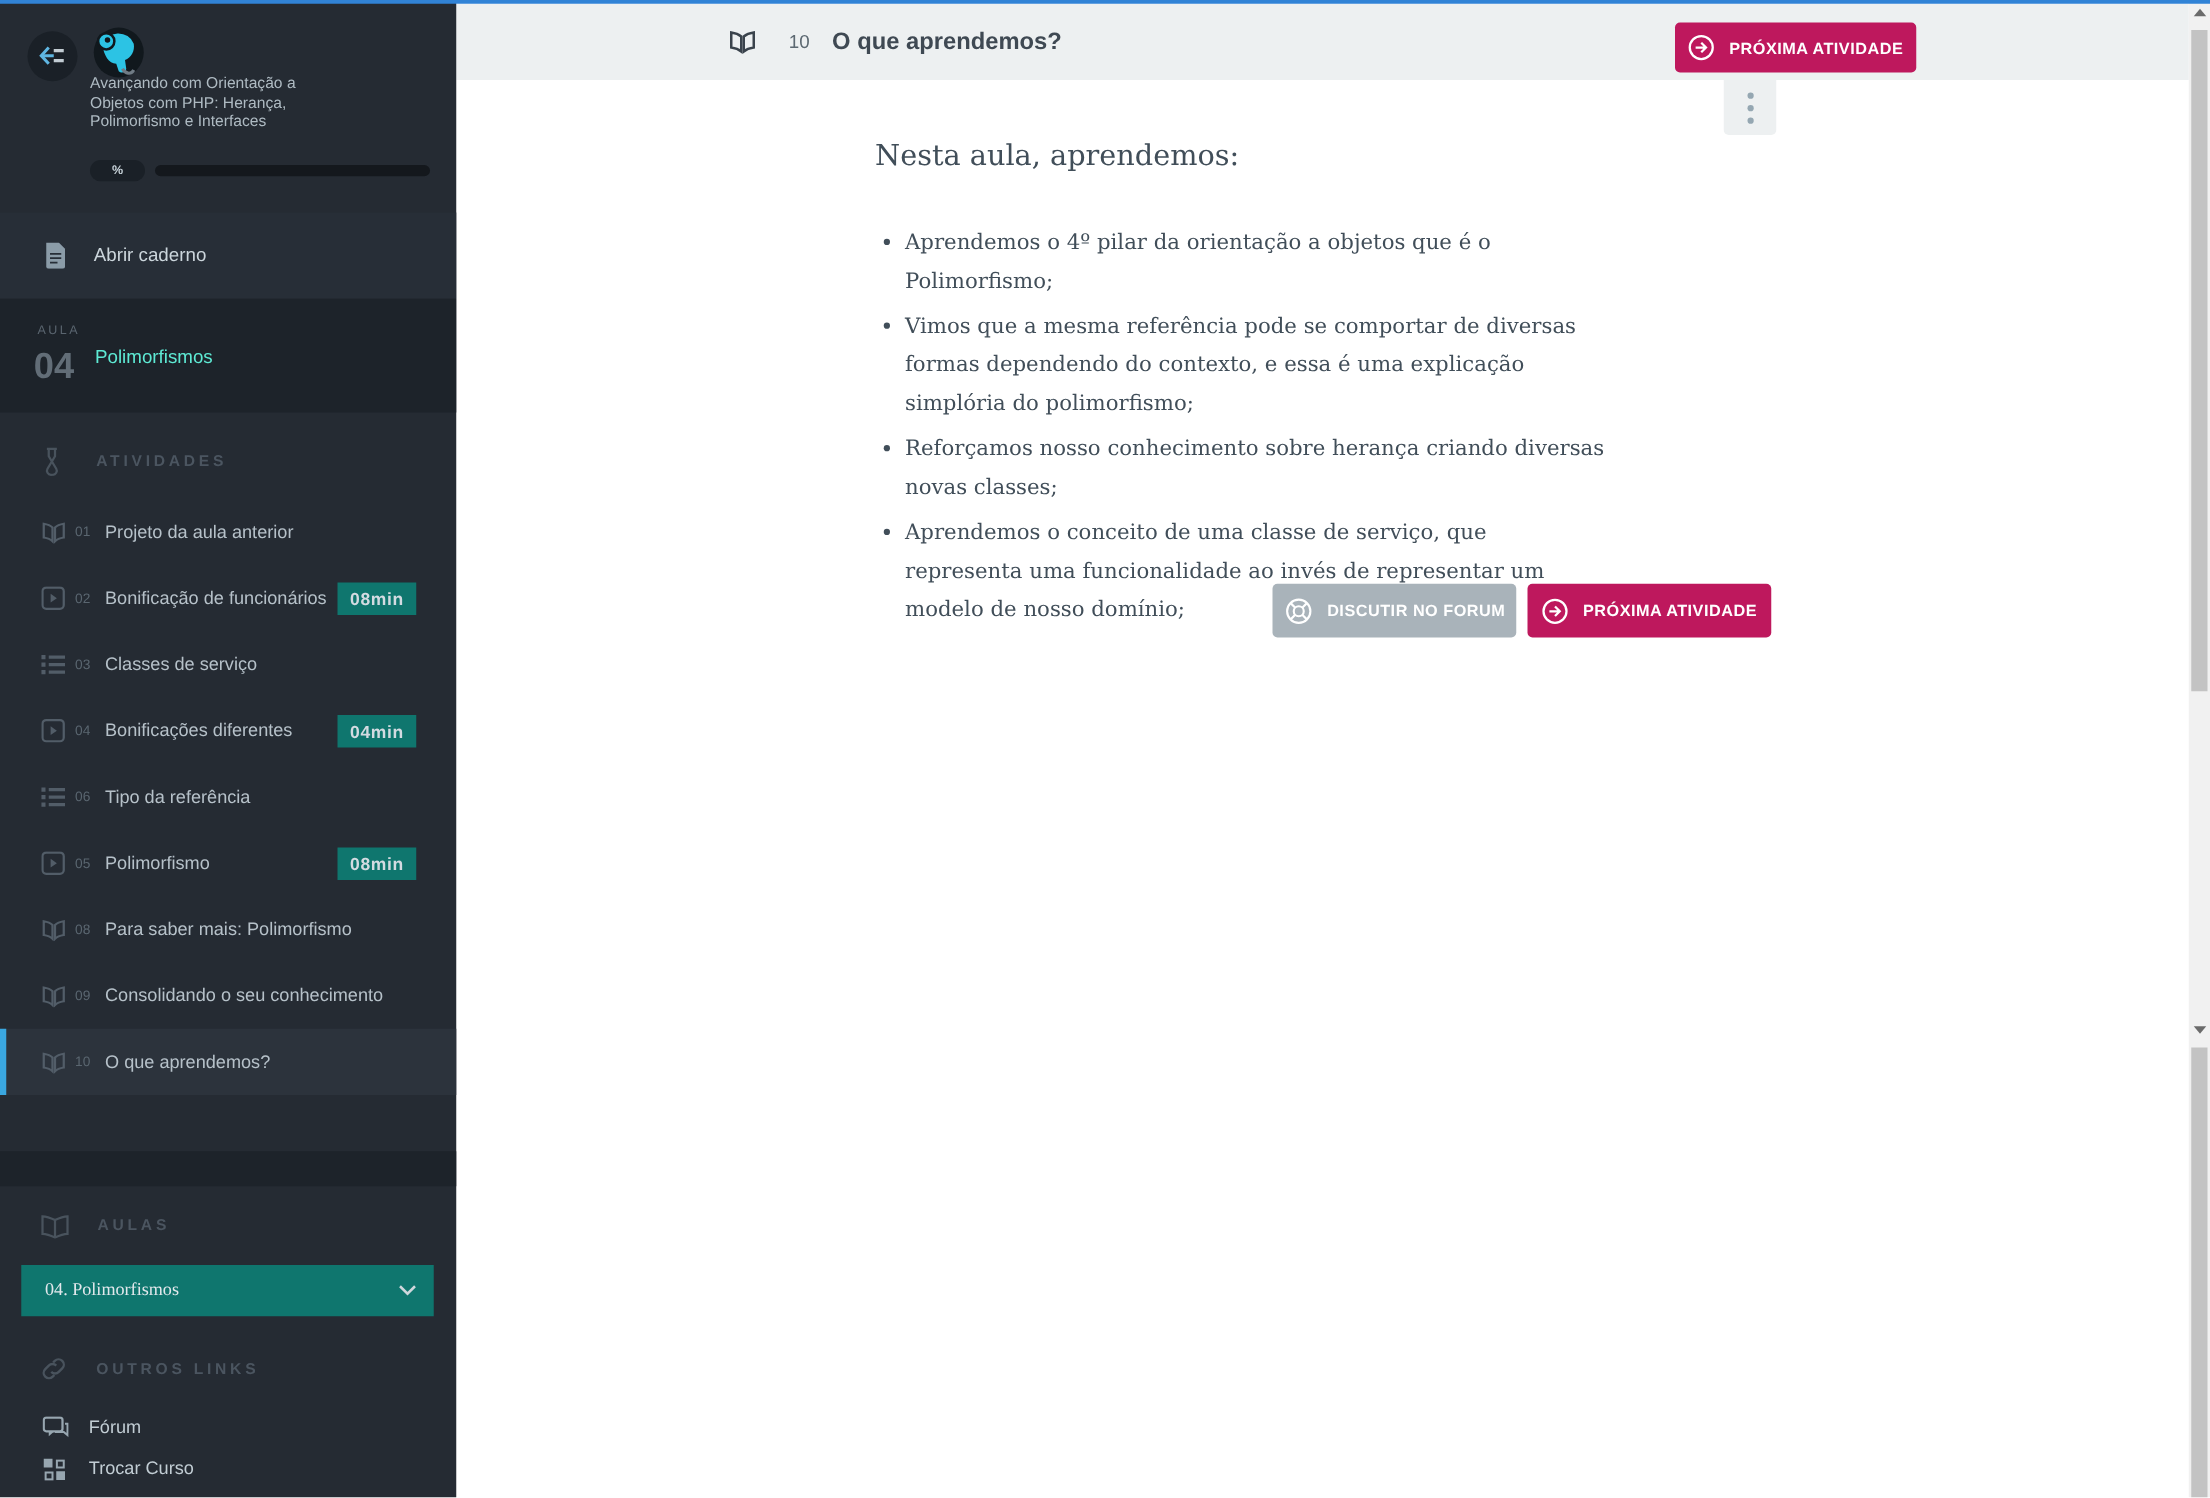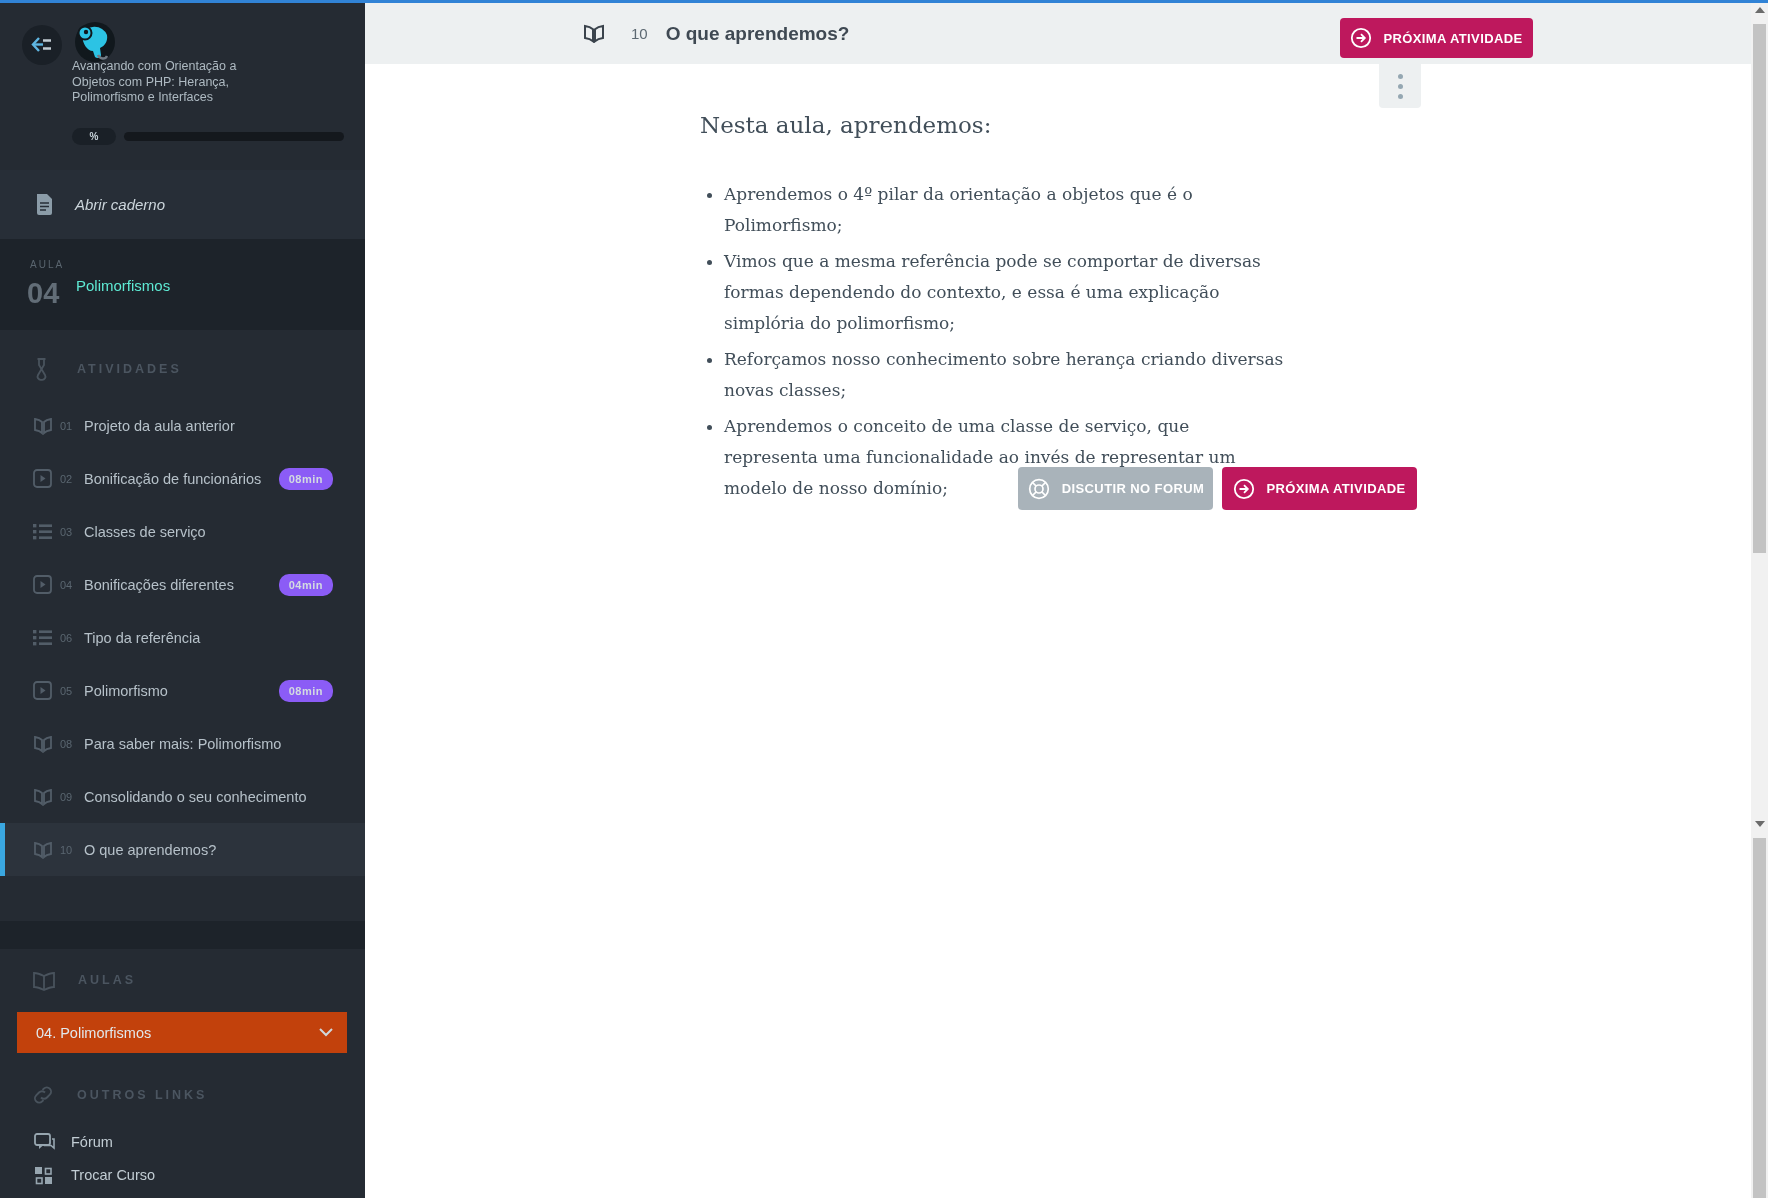--- a/index.html
+++ b/index.html
@@ -10,47 +10,47 @@
   
   .sidebar { position:absolute; top:0; left:0; width:365px; height:1198px; background:#252b33; z-index:40; }
   .collapse-btn { position:absolute; top:25px; left:22px; width:40px; height:40px; border-radius:50%; background:#1a2027; border:none; cursor:pointer; display:flex; align-items:center; justify-content:center; }
   .logo { position:absolute; top:16px; left:68px; width:52px; height:50px; }
   .course-title { position:absolute; top:59px; left:72px; width:190px; font-size:12.5px; line-height:15.5px; color:#aebac2; }
   .progress-row { position:absolute; top:127px; left:72px; width:272px; height:18px; display:flex; align-items:center; }
   .pct-badge { background:#1a2027; color:#c8d3da; font-size:10px; font-weight:bold; border-radius:9px; width:44px; height:17px; display:flex; align-items:center; justify-content:center; margin-right:8px; }
   .progress-track { flex:1; height:9px; background:#14181d; border-radius:5px; }
 
   .caderno-row { position:absolute; top:170px; left:0; width:365px; height:69px; background:#272e37; display:flex; align-items:center; padding-left:36px; cursor:pointer; }
-  .caderno-row .label { color:#ccd6dc; font-size:15px; margin-left:22px;font-style:italic; }
+  .caderno-row .label { color:#ccd6dc; font-size:15px; margin-left:22px; }
 
   .aula-block { position:absolute; top:239px; left:0; width:365px; height:91px; background:#1d232a; }
   .aula-kicker { position:absolute; top:20px; left:30px; font-size:10px; letter-spacing:2px; color:#5a656f; }
   .aula-num { position:absolute; top:38px; left:27px; font-size:29px; font-weight:bold; color:#626d77; }
   .aula-name { position:absolute; top:38px; left:76px; font-size:15px; color:#5eead4; }
 
   .section-head { position:absolute; left:0; width:365px; display:flex; align-items:center; }
   .section-head .txt { font-size:12.5px; font-weight:bold; letter-spacing:3px; color:#4b5560; }
   .sh-activities { top:352px; height:34px; }
   .sh-activities .ic { margin-left:35px; margin-right:24px; }
   .sh-aulas { top:962px; height:36px; }
   .sh-aulas .ic { margin-left:32px; margin-right:22px; }
   .sh-links { top:1080px; height:30px; }
   .sh-links .ic { margin-left:31px; margin-right:22px; }
 
   .activity-list { position:absolute; top:399px; left:0; width:419px; list-style:none; }
   .activity { position:relative; width:365px; height:53px; display:flex; align-items:center; cursor:pointer; }
   .activity .ic { width:20px; margin-left:33px; flex:0 0 20px; display:flex; }
   .activity .num { font-size:11px; color:#5a6670; margin-left:7px; width:18px; flex:0 0 18px; }
   .activity .label { font-size:14.5px; color:#b6c1c9; margin-left:6px; white-space:nowrap; }
-  .activity .duration { position:absolute; right:32px; top:50%; transform:translateY(-50%); background:#8b5cf6; color:#d3dbe1; font-size:11px; font-weight:bold; padding:5px 10px; letter-spacing:.5px;border-radius:10px; }
+  .activity .duration { position:absolute; right:32px; top:50%; transform:translateY(-50%); background:#0f766e; color:#d3dbe1; font-size:14px; font-weight:bold; padding:5px 10px; letter-spacing:.5px; }
   .activity.selected { background:#2c333c; border-left:5px solid #3aa7e0; }
   .activity.selected .ic { margin-left:28px; }
   .list-end { position:absolute; top:921px; left:0; width:365px; height:28px; background:#1d232a; }
 
-  .lesson-select { position:absolute; top:1012px; left:17px; width:330px; height:41px; background:#c2410c; display:flex; align-items:center; cursor:pointer; }
+  .lesson-select { position:absolute; top:1012px; left:17px; width:330px; height:41px; background:#0f766e; display:flex; align-items:center; cursor:pointer;font-family:Liberation Serif, serif; }
   .lesson-select .val { margin-left:19px; font-size:14.5px; color:#e2e8ec; flex:1; }
   .lesson-select .chev { margin-right:14px; display:flex; }
 
   .link-item { position:absolute; left:0; width:365px; height:32px; display:flex; align-items:center; cursor:pointer; }
   .link-forum { top:1126px; }
   .link-trocar { top:1159px; }
   .link-item .ic { margin-left:34px; width:22px; display:flex; }
   .link-item .label { margin-left:15px; font-size:14.5px; color:#c2cdd4; }
 
   

